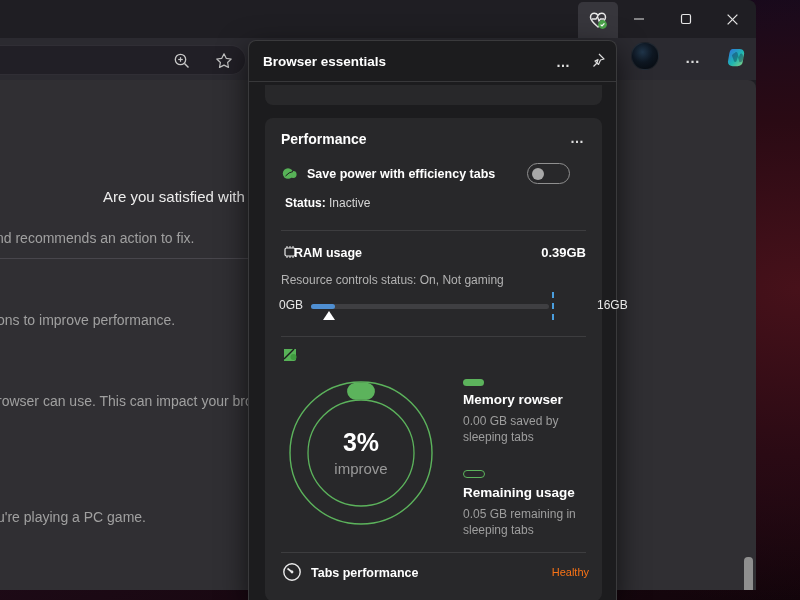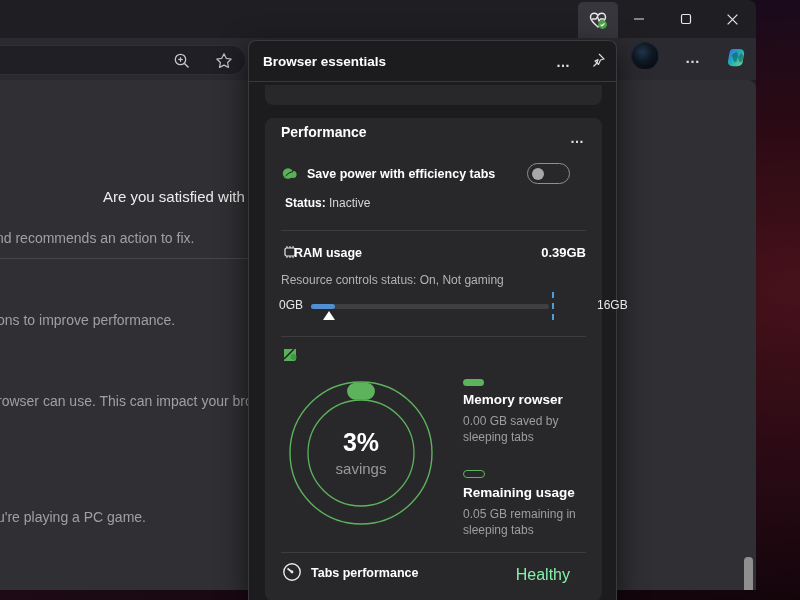--- a/index.html
+++ b/index.html
@@ -46,21 +46,21 @@
     border-bottom:1px solid #38383a; }
   .fly-title { position:absolute; left:14px; top:13px; color:#ffffff; font-size:13.5px; font-weight:bold; }
   .hdr-ell { position:absolute; left:300px; top:8px; width:28px; height:26px; border:none;
     background:transparent; color:#e0e0e0; font-size:14px; font-weight:bold; }
   .pin-btn { position:absolute; left:334px; top:8px; width:28px; height:26px; border:none;
     background:transparent; color:#e0e0e0; }
   .sliver-card { position:absolute; left:16px; top:44px; width:337px; height:20px;
     background:#28282a; border-radius:0 0 8px 8px; }
   .card { position:absolute; left:16px; top:77px; width:337px; height:483px;
     background:#28282a; border-radius:8px; }
-  .card-heading { position:absolute; left:16px; top:6px; color:#ffffff; font-size:14px; font-weight:bold;text-align:right; }
+  .card-heading { position:absolute; left:16px; top:13px; color:#ffffff; font-size:14px; font-weight:bold;text-align:right; }
   .card-ell { position:absolute; right:10px; top:8px; width:30px; height:24px; border:none;
     background:transparent; color:#dedede; font-size:14px; font-weight:bold; }
   .eff-icon { position:absolute; left:16px; top:46px; width:18px; height:18px; }
   .eff-label { position:absolute; left:42px; top:49px; color:#ffffff; font-size:12.5px; font-weight:bold; }
   .toggle { position:absolute; left:262px; top:45px; width:43px; height:21px; border-radius:11px;
     border:1px solid #8f8f8f; background:transparent; cursor:pointer; }
   .toggle .knob { position:absolute; left:4px; top:3.5px; width:12px; height:12px; border-radius:50%;
     background:#a8a8a8; }
   .status-line { position:absolute; left:20px; top:78px; font-size:12px; color:#d6d6d6; }
   .status-line b { color:#ffffff; }
@@ -87,21 +87,21 @@
     color:#ffffff; font-size:25px; font-weight:bold; }
   .donut-cap { position:absolute; left:46px; top:342px; width:100px; text-align:center;
     color:#999999; font-size:15px; }
   .legend-pill { position:absolute; left:198px; width:21px; height:7px; border-radius:4px; }
   .pill-filled { top:261px; background:#5cb35c; }
   .pill-outline { top:352px; border:1.5px solid #5cb35c; height:8px; width:22px; background:transparent; }
   .legend-title { position:absolute; left:198px; color:#ffffff; font-size:13.5px; font-weight:bold; }
   .legend-sub { position:absolute; left:198px; color:#9e9e9e; font-size:12px; }
   .gauge-icon { position:absolute; left:16px; top:443px; width:22px; height:22px; color:#eaeaea; }
   .tabs-label { position:absolute; left:46px; top:448px; color:#ffffff; font-size:12.5px; font-weight:bold; }
-  .tabs-status { position:absolute; right:32px; top:448px; color:#86efac; font-size:16px; }
+  .tabs-status { position:absolute; right:13px; top:448px; color:#f97316; font-size:11px; }
 </style>
 </head>
 <body>
 
 <div class="screen">
 
   <div class="window">
 
     <div class="tabstrip">
       <button class="essentials-btn">
@@ -231,21 +231,21 @@
         <path d="M3 14 L13 4" stroke="#1c1c1e" stroke-width="1.4" fill="none"></path>
         <circle cx="12.5" cy="12" r="3" fill="#3f9b3f"></circle>
       </svg>
 
       <svg class="donut" width="160" height="160" viewBox="0 0 160 160">
         <circle cx="80" cy="80" r="71" fill="none" stroke="#5cb35c" stroke-width="1.4"></circle>
         <circle cx="80" cy="80" r="53" fill="none" stroke="#5cb35c" stroke-width="1.3"></circle>
         <path d="M 74.6 18.24 A 62 62 0 0 1 85.4 18.24" fill="none" stroke="#5cb35c" stroke-width="17" stroke-linecap="round"></path>
       </svg>
       <div class="donut-pct">3%</div>
-      <div class="donut-cap">savings</div>
+      <div class="donut-cap">improve</div>
 
       <div class="legend-pill pill-filled"></div>
       <div class="legend-title" style="top:274px">Memory rowser</div>
       <div class="legend-sub" style="top:296px">0.00 GB saved by</div>
       <div class="legend-sub" style="top:312px">sleeping tabs</div>
 
       <div class="legend-pill pill-outline"></div>
       <div class="legend-title" style="top:367px">Remaining usage</div>
       <div class="legend-sub" style="top:389px">0.05 GB remaining in</div>
       <div class="legend-sub" style="top:405px">sleeping tabs</div>

